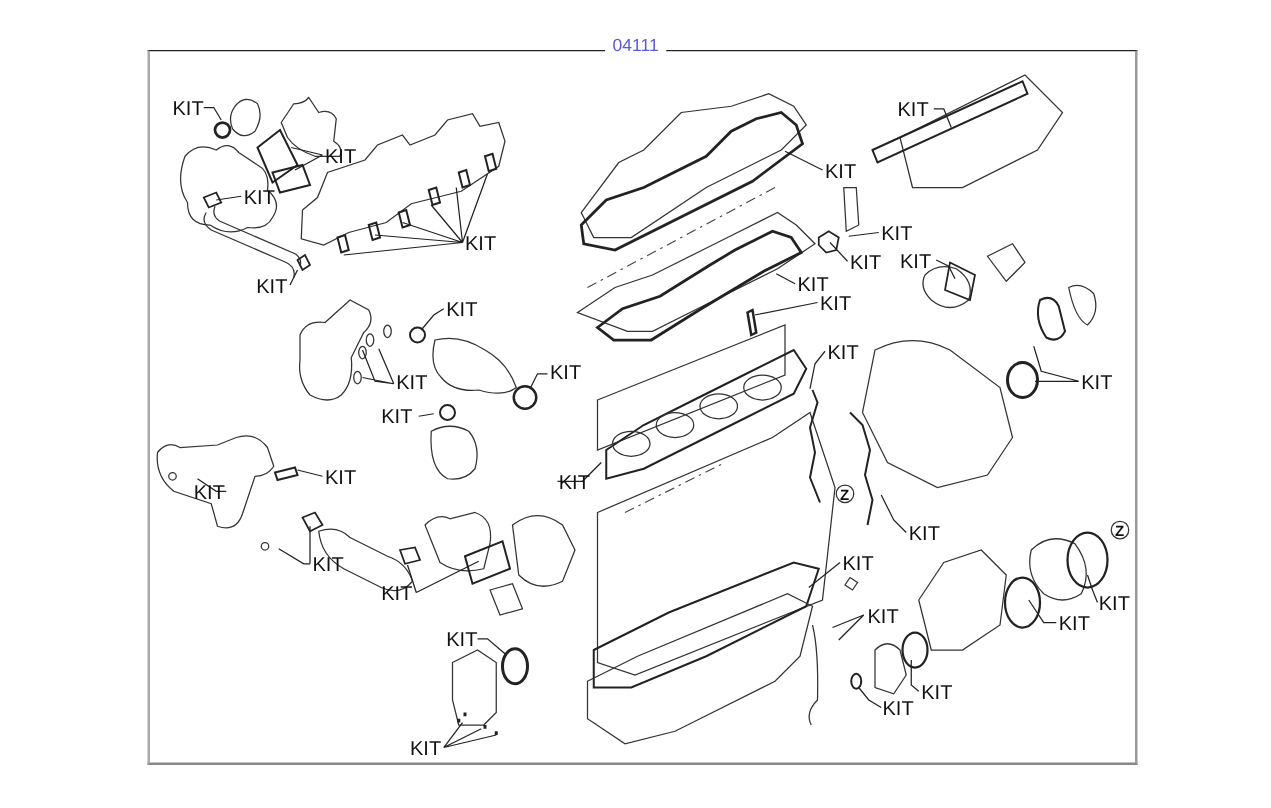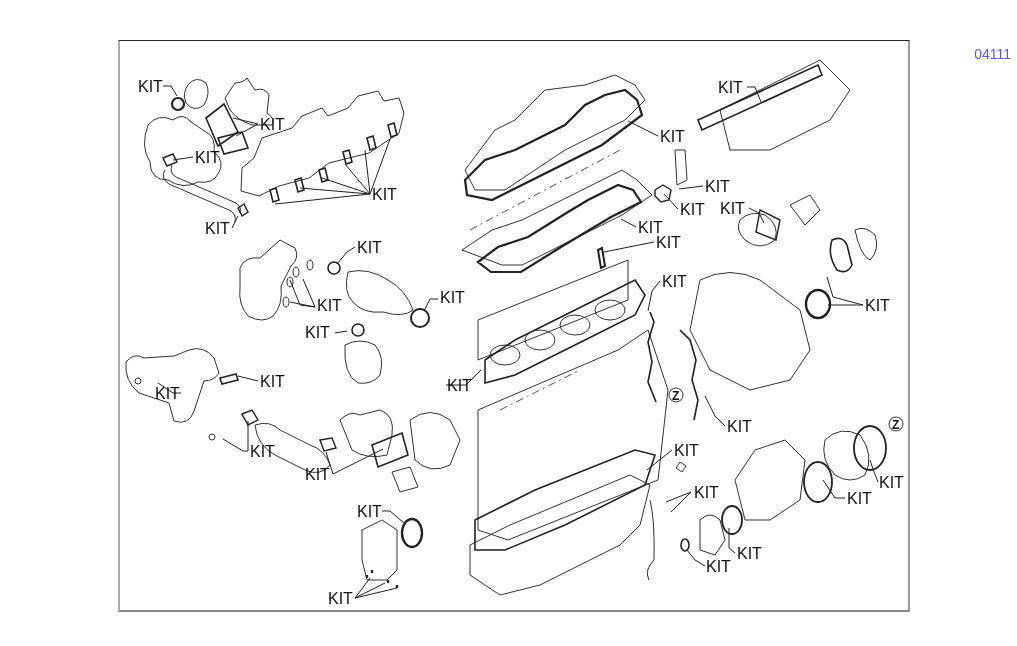--- a/index.html
+++ b/index.html
@@ -1,21 +1,21 @@
 <!DOCTYPE html>
 <html><head>
 <meta charset="utf-8">
 <style>
   html, body { margin: 0; padding: 0; background: #ffffff; }
   body { width: 1017px; height: 646px; position: relative; overflow: hidden;
          font-family: "Liberation Sans", sans-serif; }
   .frame { position: absolute; left: 118px; top: 40px; width: 792px; height: 572px;
            border-top: 1px solid #222; border-left: 2px solid #aaa;
            border-right: 2px solid #999; border-bottom: 2px solid #888; box-sizing: border-box; }
-  .title { position: absolute; top: 45px; left: 0; width: 1017px; text-align: right;
+  .title { position: absolute; top: 28px; left: 0; width: 1017px; text-align: center;
            height: 18px; pointer-events: none; }
   .title span { background: #fff; padding: 0 6px; color: #5a5ad8; font-size: 14px;
                 pointer-events: auto; cursor: pointer; }
   svg#diagram { position: absolute; left: 0; top: 0; }
   .p { fill: none; stroke: #333; stroke-width: 1; }
   .g { fill: none; stroke: #222; stroke-width: 2.2; }
   .d { fill: none; stroke: #444; stroke-width: 0.9; stroke-dasharray: 8 4 2 4; }
   .ld { fill: none; stroke: #222; stroke-width: 1; }
   .lbl { font-family: "Liberation Sans", sans-serif; font-size: 16px; fill: #111; cursor: pointer; }
   .zt { font-family: "Liberation Sans", sans-serif; font-size: 12px; fill: #111; font-weight: bold; }

